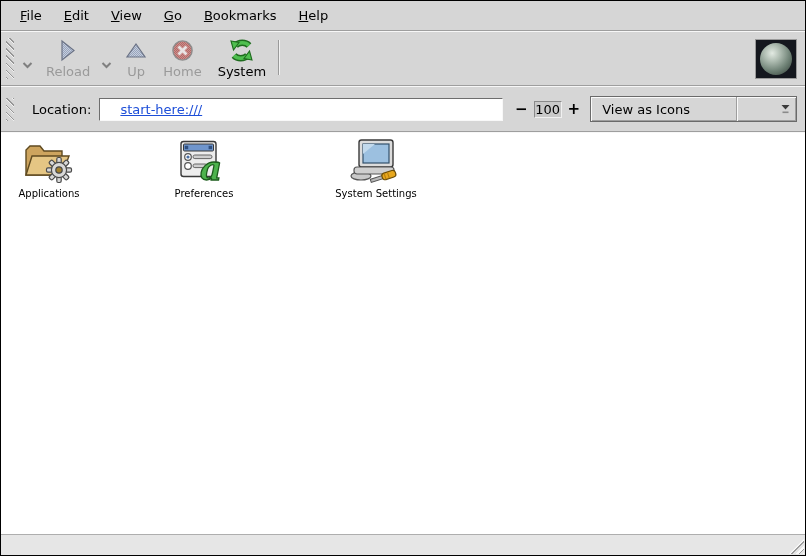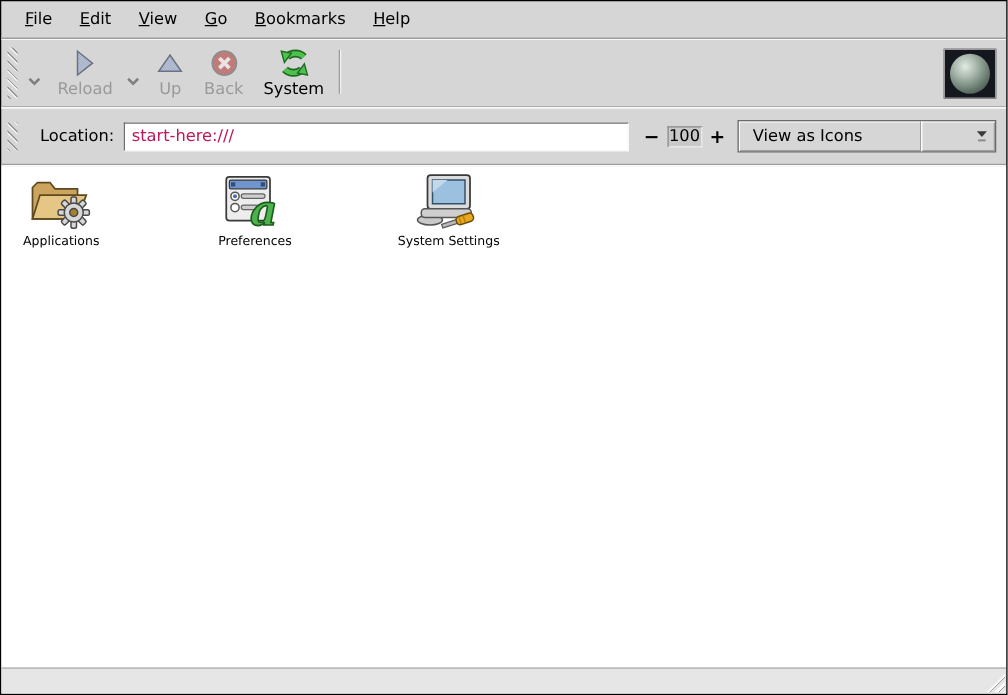--- a/index.html
+++ b/index.html
@@ -30,43 +30,43 @@
     background:linear-gradient(90deg,#9a9a9a 50%,#f2f2f2 50%);}
   .throbber{margin-left:auto;align-self:center;width:42px;height:40px;flex:none;
     background:#14171e;border:1px solid #9a9a9a;
     display:flex;align-items:center;justify-content:center;}
   .sphere{width:32px;height:32px;border-radius:50%;
     background:radial-gradient(circle at 38% 32%, #e2eae2 0%, #aebcb1 28%, #6f8276 60%, #39463e 92%);}
   
   .locbar{height:44px;flex:none;display:flex;align-items:center;padding:0 8px 0 3px;}
   .locbar .grip{height:23px;margin:0 6px 0 2px;}
   .loc-label{margin:0 8px 0 12px;white-space:nowrap;}
-  .loc-input{flex:1;height:23px;background:#fff;color:#be185d;
+  .loc-input{flex:1;height:23px;background:#fff;color:#1d4ed8;
     border:1px solid;border-color:#6e6e6e #f8f8f8 #f8f8f8 #6e6e6e;
-    font:13px "DejaVu Sans","Liberation Sans",sans-serif;padding:0 5px;outline:none;}
+    font:13px "DejaVu Sans","Liberation Sans",sans-serif;padding:0 20px;outline:none;text-decoration:underline;}
   .zoomctl{display:flex;align-items:center;gap:6px;margin:0 10px 0 12px;}
   .zsign{font-weight:bold;font-size:15px;line-height:15px;cursor:default;}
   .zoombox{width:28px;height:17px;background:#c9c9c9;text-align:center;
     border:1px solid;border-color:#8a8a8a #f0f0f0 #f0f0f0 #8a8a8a;
     font-size:13px;line-height:15px;}
   .viewsel{height:26px;display:flex;align-items:center;background:#d6d6d6;
     border:1px solid #6a6a6a;
     box-shadow:inset 1px 1px 0 #fafafa, inset -1px -1px 0 #9e9e9e;
     padding-left:11px;cursor:default;white-space:nowrap;gap:36px;}
   .viewsel .vlbl{margin-right:10px;}
   .viewsel .vdiv{width:2px;height:24px;background:linear-gradient(90deg,#9e9e9e 50%,#fafafa 50%);}
   .viewsel .vind{width:22px;display:flex;flex-direction:column;align-items:center;gap:2px;padding:2px 0;}
   
   .content{flex:1;background:#fff;position:relative;}
   .item{position:absolute;top:5px;width:110px;display:flex;flex-direction:column;
     align-items:center;gap:3px;text-align:center;}
   .item .ilbl{font-size:10px;line-height:14px;}
   .item-0{left:-7px;}
   .item-1{left:148px;}
-  .item-2{left:303px;}
+  .item-2{left:320px;}
   
   .statusbar{height:21px;flex:none;background:#e6e6e6;border-top:1px solid #aeaeae;position:relative;}
   .resize-grip{position:absolute;right:1px;bottom:1px;width:15px;height:15px;
     clip-path:polygon(100% 0,100% 100%,0 100%);
     background:repeating-linear-gradient(135deg,#fafafa 0 2px,#9e9e9e 2px 3px,#e6e6e6 3px 5px);}
   svg{display:block;}
 </style>
 </head>
 <body>
 
@@ -135,21 +135,21 @@
     </div>
 
     <div class="tbtn disabled">
       <span class="ic">
         <svg width="23" height="23" viewBox="0 0 23 23">
           <circle cx="11.5" cy="11.5" r="9.6" fill="url(#stipple-red)" stroke="#8d8d8d" stroke-width="1.4"></circle>
           <line x1="7.5" y1="7.5" x2="15.5" y2="15.5" stroke="#e9e3e3" stroke-width="3"></line>
           <line x1="15.5" y1="7.5" x2="7.5" y2="15.5" stroke="#e9e3e3" stroke-width="3"></line>
         </svg>
       </span>
-      <span class="lbl">Back</span>
+      <span class="lbl">Home</span>
     </div>
 
     <div class="tbtn">
       <span class="ic">
         <svg width="27" height="23" viewBox="0 0 27 23">
           <path d="M21 6.5 A8.5 7 0 0 0 7.5 6.5" fill="none" stroke="#1e6b1e" stroke-width="6.4"></path>
           <path d="M21 6.5 A8.5 7 0 0 0 7.5 6.5" fill="none" stroke="#4fbf4f" stroke-width="3.6"></path>
           <polygon points="3,2 11,3.5 5.5,11" fill="#4fbf4f" stroke="#1e6b1e" stroke-width="1.1"></polygon>
           <path d="M6 16.5 A8.5 7 0 0 0 19.5 16.5" fill="none" stroke="#1e6b1e" stroke-width="6.4"></path>
           <path d="M6 16.5 A8.5 7 0 0 0 19.5 16.5" fill="none" stroke="#4fbf4f" stroke-width="3.6"></path>

